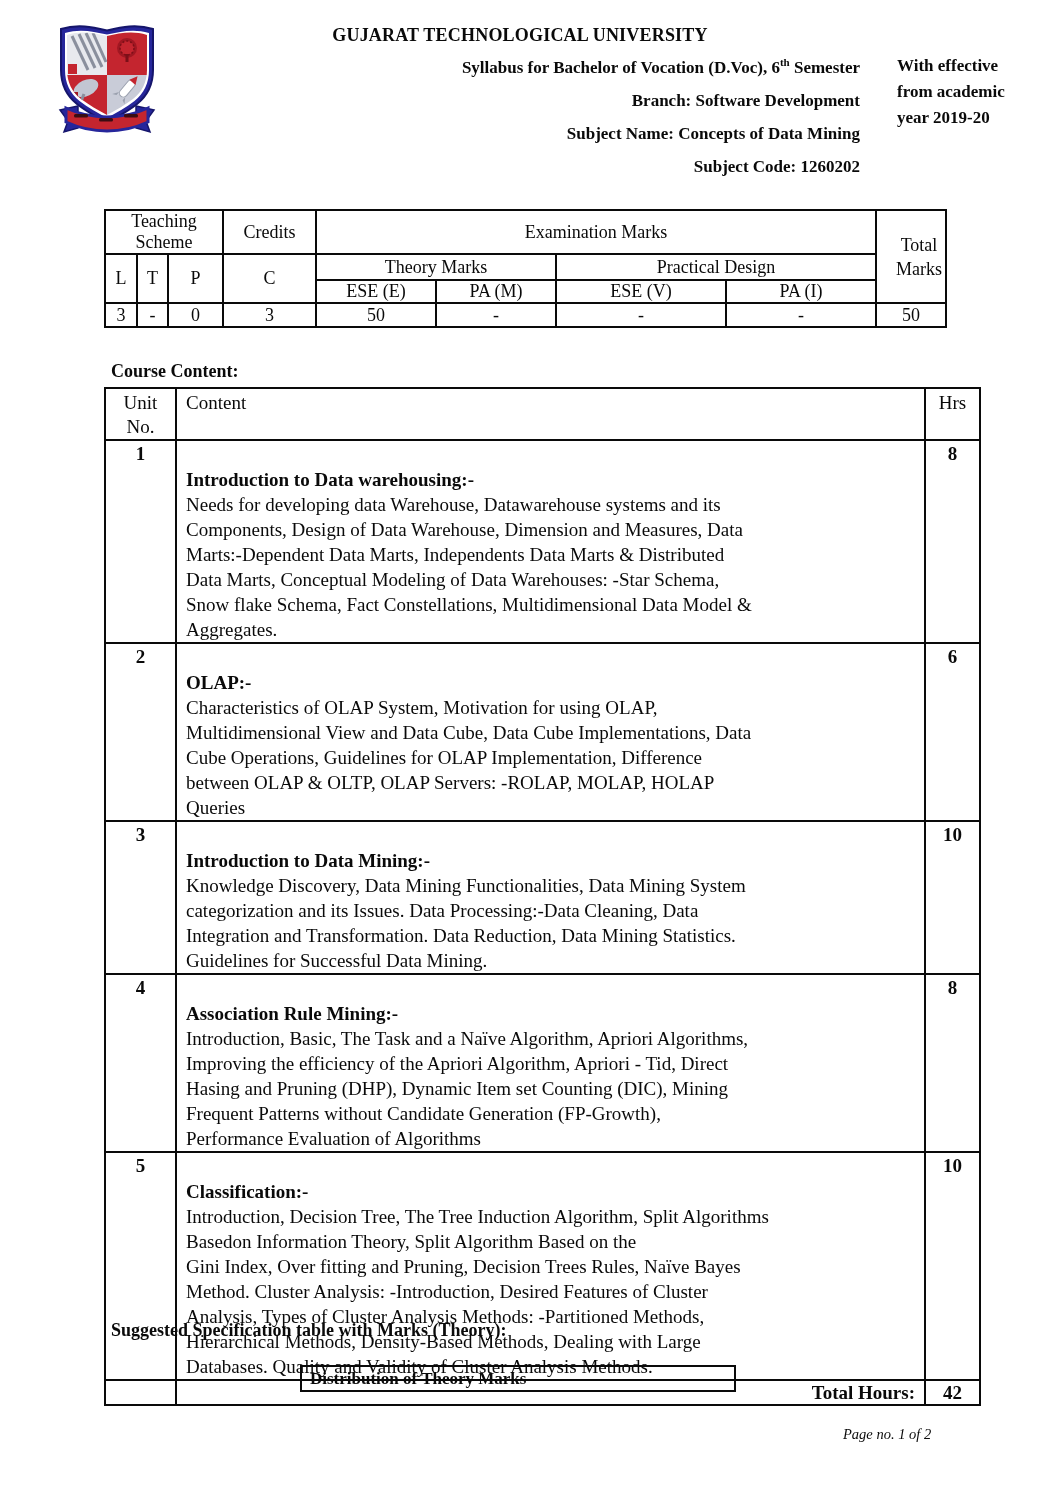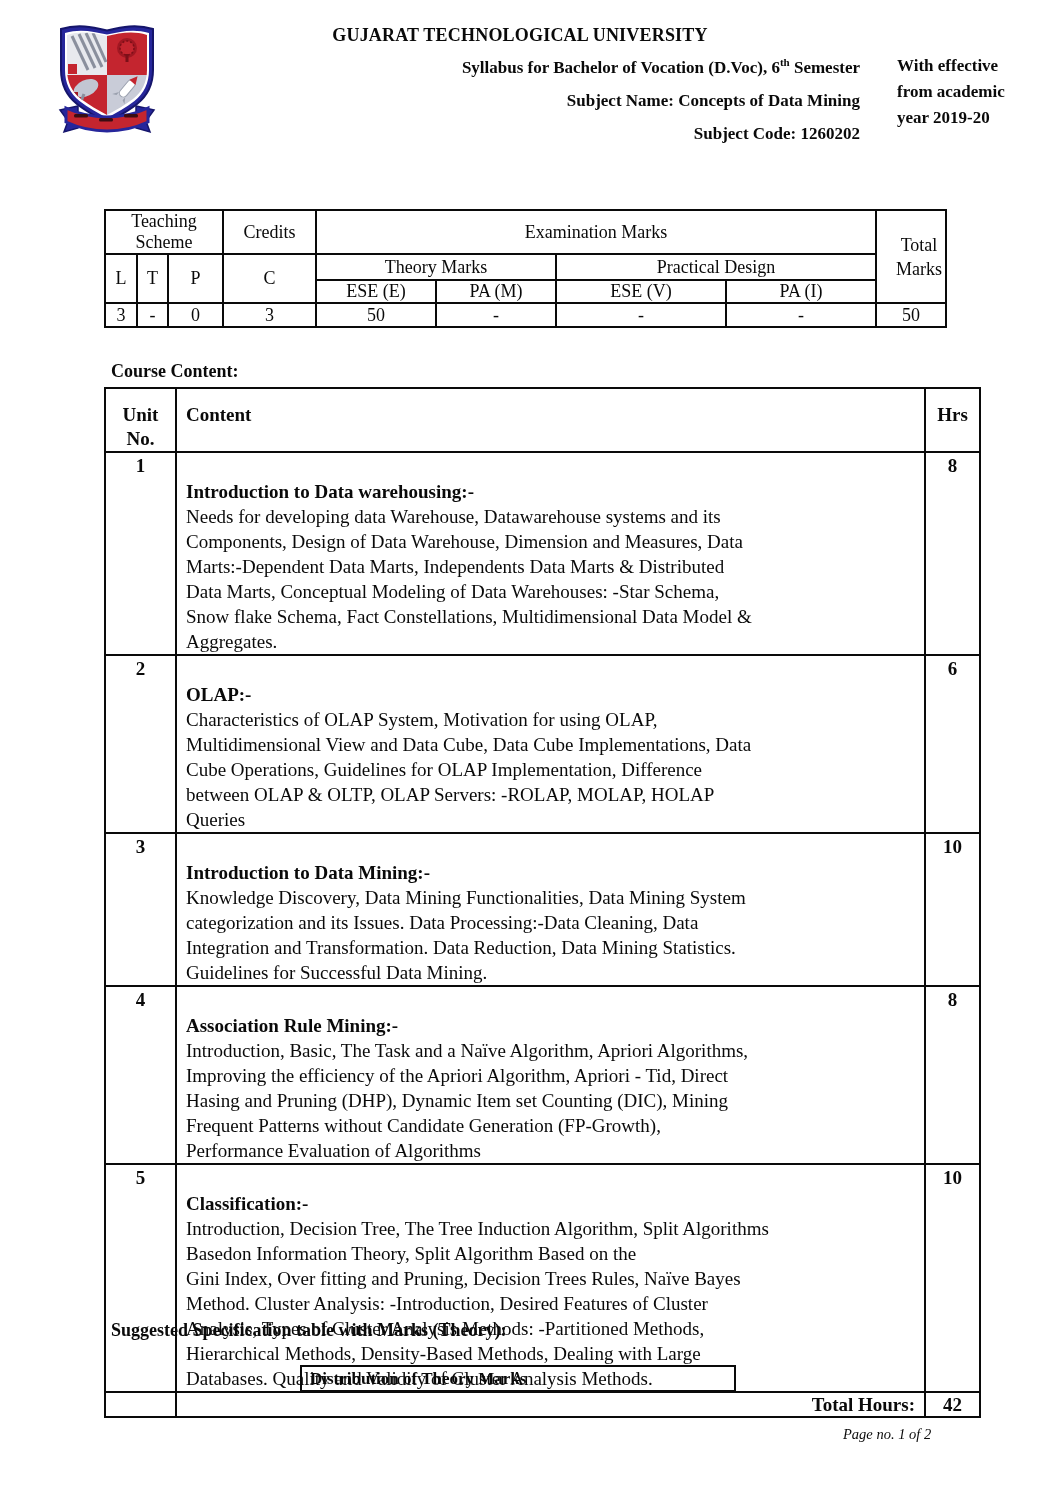--- a/index.html
+++ b/index.html
@@ -22,21 +22,21 @@
 
   
   table{border-collapse:collapse;table-layout:fixed;}
   td,th{border:2px solid #0a0a0a;padding:0;overflow:hidden;}
 
   .t1{left:104px;top:209px;font-size:18px;}
   .t1 td{text-align:center;vertical-align:middle;font-weight:normal;line-height:21px;}
 
   .course-heading{left:111px;top:361px;font-size:18px;font-weight:bold;}
   .ct{left:104px;top:387px;font-size:19px;}
-  .ct thead td{font-weight:bold;vertical-align:top;line-height:24px;padding-top:14px;}
+  .ct thead td{font-weight:normal;vertical-align:top;line-height:24px;padding-top:2px;}
   .ct .c-unit{text-align:center;}
   .ct .c-content{text-align:left;padding-left:9px;}
   .ct .c-hrs{text-align:center;}
   .ct .unit-no{font-weight:bold;text-align:center;vertical-align:top;padding-top:2px;}
   .ct .content-cell{vertical-align:top;padding:2px 8px 0 9px;line-height:25px;}
   .ct .content-cell .u-title{font-weight:bold;margin-top:24px;}
   .ct .hrs-cell{font-weight:bold;text-align:center;vertical-align:top;padding-top:2px;}
   .ct .total-label-cell{text-align:right;font-weight:bold;padding-right:9px;vertical-align:middle;}
   .ct .total-val-cell{text-align:center;font-weight:bold;vertical-align:middle;}
 
@@ -97,20 +97,21 @@
       <rect x="20" y="92" width="14" height="3.5" rx="1.5"></rect>
       <rect x="45" y="96" width="14" height="3.5" rx="1.5"></rect>
       <rect x="70" y="92" width="14" height="3.5" rx="1.5"></rect>
     </g>
   </g>
 </svg>
 
 <div class="abs title-block">
   <div class="univ">GUJARAT TECHNOLOGICAL UNIVERSITY</div>
   <div class="subline"><span>Syllabus for Bachelor of Vocation (D.Voc), 6</span><sup>th</sup><span> Semester</span></div>
+  <div class="subline">Branch: Software Development</div>
   <div class="subline">Subject Name: Concepts of Data Mining</div>
   <div class="subline">Subject Code: 1260202</div>
 </div>
 
 <div class="abs effective pre">With effective
 from academic
 year 2019-20</div>
 
 <table class="abs t1">
   <colgroup>

